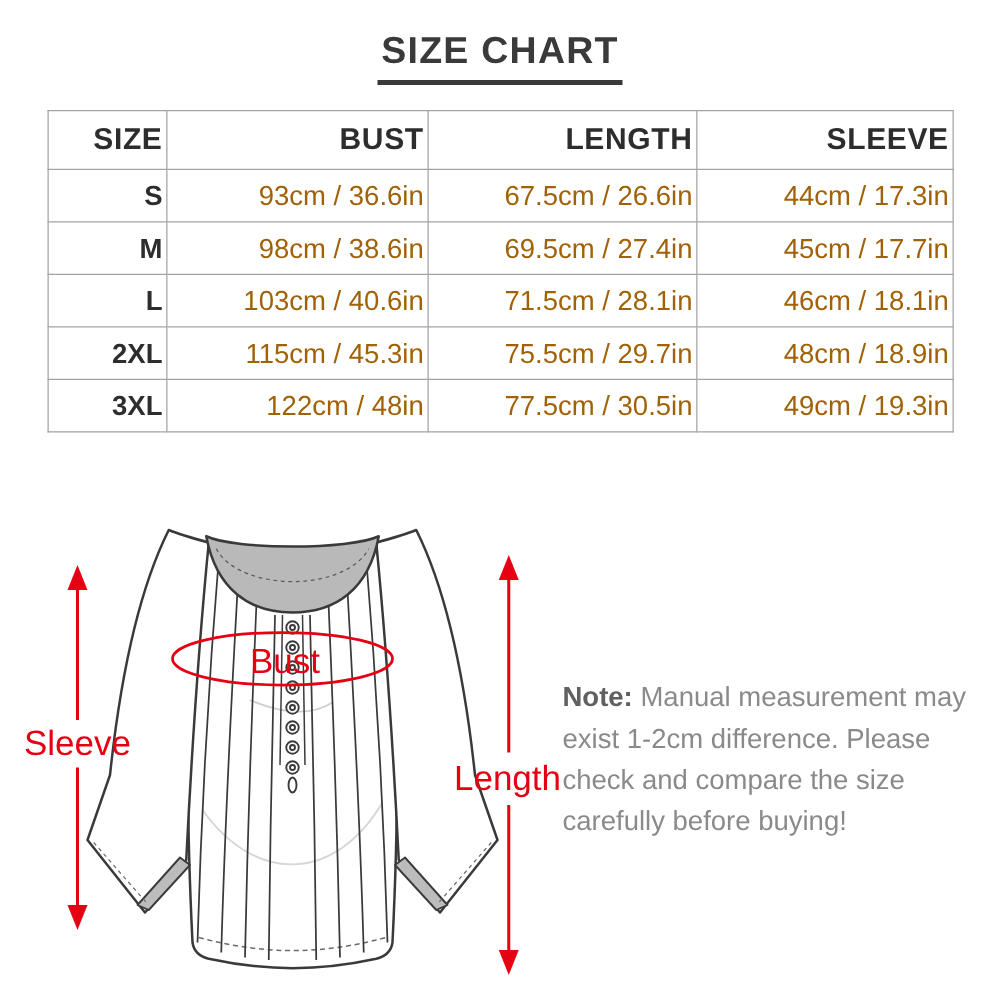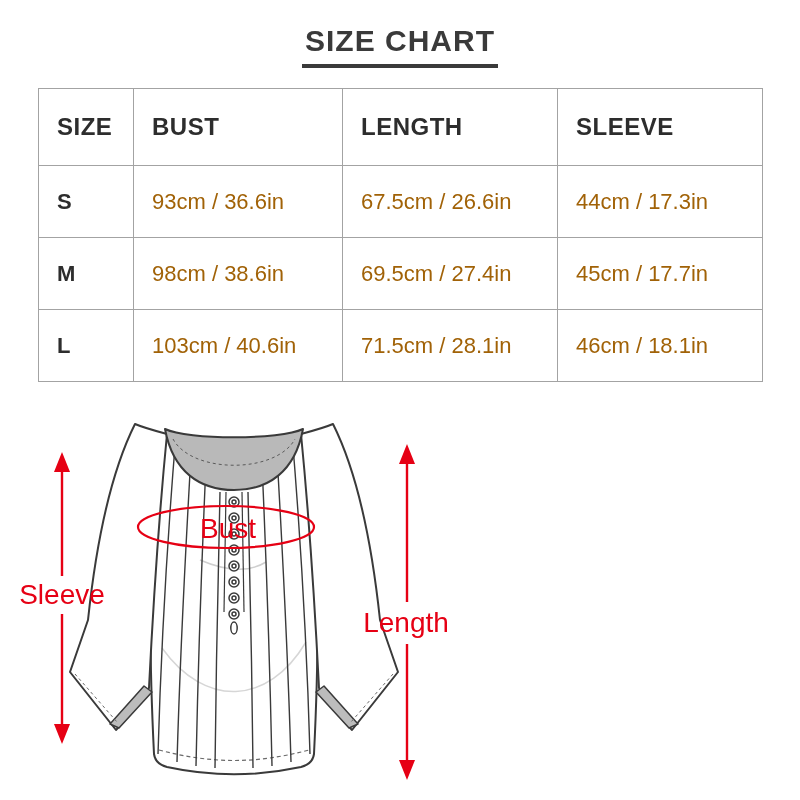--- a/index.html
+++ b/index.html
@@ -12,21 +12,21 @@
   .title {
     display:inline-block; margin:0; font-size:30px; font-weight:bold; color:#3a3a3a;
     letter-spacing:1px; border-bottom:4px solid #3a3a3a; padding:0 3px 6px 3px;
   }
   
   .size-table {
     position:absolute; left:38px; top:88px; width:724px;
     border-collapse:collapse; table-layout:fixed;
   }
   .size-table th, .size-table td {
-    border:1px solid #a3a3a3; text-align:left; vertical-align:middle; padding:18px;
+    border:1px solid #a3a3a3; text-align:right; vertical-align:middle; padding:3px;
   }
   .size-table th { height:40px; font-size:24px; font-weight:bold; color:#2d2d2d; letter-spacing:0.5px; }
   .size-table td { height:35px; font-size:22px; color:#a16207; }
   .size-table td.size-col { font-weight:bold; color:#2d2d2d; }
   
   .diagram-svg { position:absolute; left:0; top:410px; width:800px; height:390px; }
   .red-label { font-size:28px; fill:#e60014; font-family:"Liberation Sans", sans-serif; }
   
   .note {
     position:absolute; left:450px; top:541px; width:335px;
@@ -69,20 +69,32 @@
         <td class="size-col">M</td>
         <td>98cm / 38.6in</td>
         <td>69.5cm / 27.4in</td>
         <td>45cm / 17.7in</td>
       </tr>
       <tr>
         <td class="size-col">L</td>
         <td>103cm / 40.6in</td>
         <td>71.5cm / 28.1in</td>
         <td>46cm / 18.1in</td>
+      </tr>
+      <tr>
+        <td class="size-col">2XL</td>
+        <td>115cm / 45.3in</td>
+        <td>75.5cm / 29.7in</td>
+        <td>48cm / 18.9in</td>
+      </tr>
+      <tr>
+        <td class="size-col">3XL</td>
+        <td>122cm / 48in</td>
+        <td>77.5cm / 30.5in</td>
+        <td>49cm / 19.3in</td>
       </tr>
     </tbody>
   </table>
 
   <svg class="diagram-svg" viewBox="0 0 800 390">
 
     <g fill="none" stroke="#3a3a3a" stroke-width="2" stroke-linejoin="round">
 
       <path fill="#ffffff" d="M168,24 C146,110 149,242 154,344 C155,351 159,355 167,357 C213,367 255,367 301,357 C309,355 313,351 314,344 C319,242 322,110 300,24 C262,42 206,42 168,24 Z"></path>
 
@@ -154,14 +166,18 @@
       <g stroke="#e60014" stroke-width="2.4">
         <line x1="407" y1="50" x2="407" y2="192"></line>
         <line x1="407" y1="234" x2="407" y2="354"></line>
       </g>
       <polygon fill="#e60014" points="407,34 399,54 415,54"></polygon>
       <polygon fill="#e60014" points="407,370 399,350 415,350"></polygon>
       <text class="red-label" x="406" y="222" text-anchor="middle">Length</text>
     </g>
   </svg>
 
+  <div class="note">
+    <span class="note-label">Note:</span>
+    <span>Manual measurement may exist 1-2cm difference. Please check and compare the size carefully before buying!</span>
+  </div>
 
 </div>
 
 </body></html>

